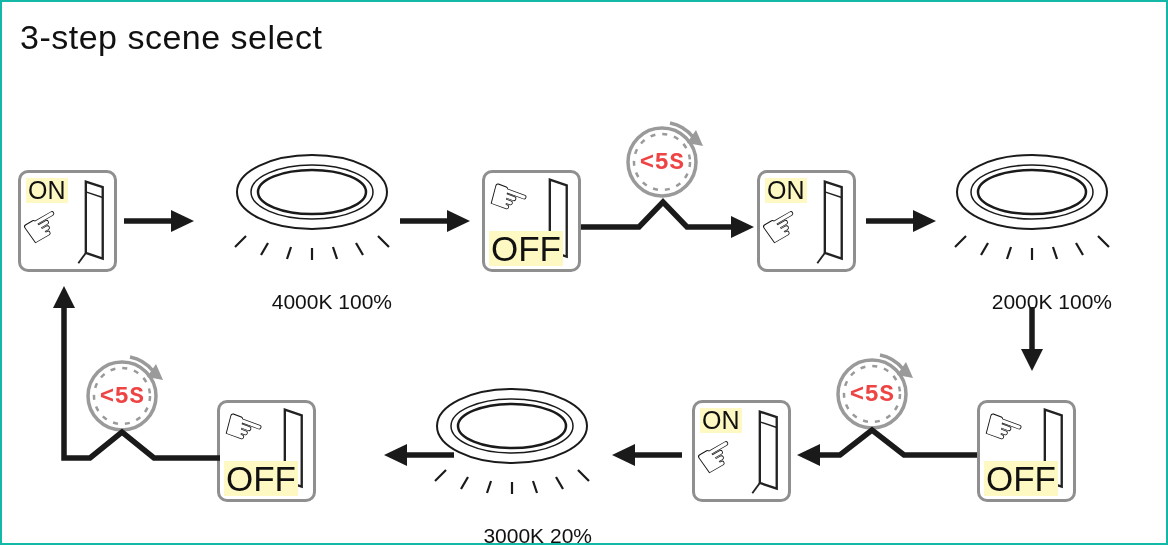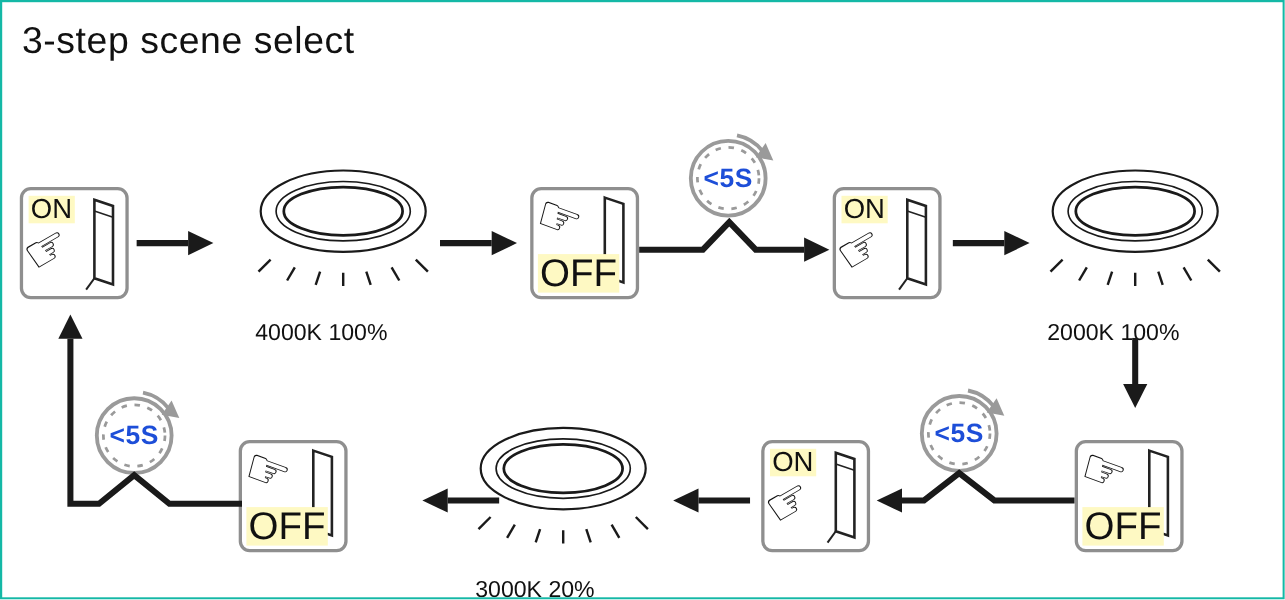--- a/index.html
+++ b/index.html
@@ -33,28 +33,28 @@
   .on  .hand { left:1px;  top:30px; transform:rotate(-30deg); }
   .off .hand { left:3px;  top:2px;  transform:rotate(20deg); }
   .switch-label {
     position:absolute; font-size:25px; color:#111; line-height:1;
     background:#fef9c3; padding:0 2px;
   }
   .on  .switch-label { left:5px; top:5px; }
   .off .switch-label { left:4px; bottom:3px; font-size:35px; }
 
   
-  .light { position:absolute; width:160px; text-align:left; }
+  .light { position:absolute; width:160px; text-align:right; }
   .light-label { margin-top:24px; font-size:21px; color:#111; white-space:nowrap; }
 
   
   .timer { position:absolute; width:88px; height:88px; }
   .timer-label {
     position:absolute; left:0; top:33px; width:84px; text-align:center;
-    font-size:24px; font-weight:bold; color:#1d4ed8; letter-spacing:0.5px;
+    font-size:24px; font-weight:bold; color:#ef4444; letter-spacing:0.5px;font-family:Liberation Mono, monospace;
   }
 
   .connector { position:absolute; }
 </style>
 </head>
 <body>
 
 <div id="canvas">
 
   <div class="title">3-step scene select</div>

